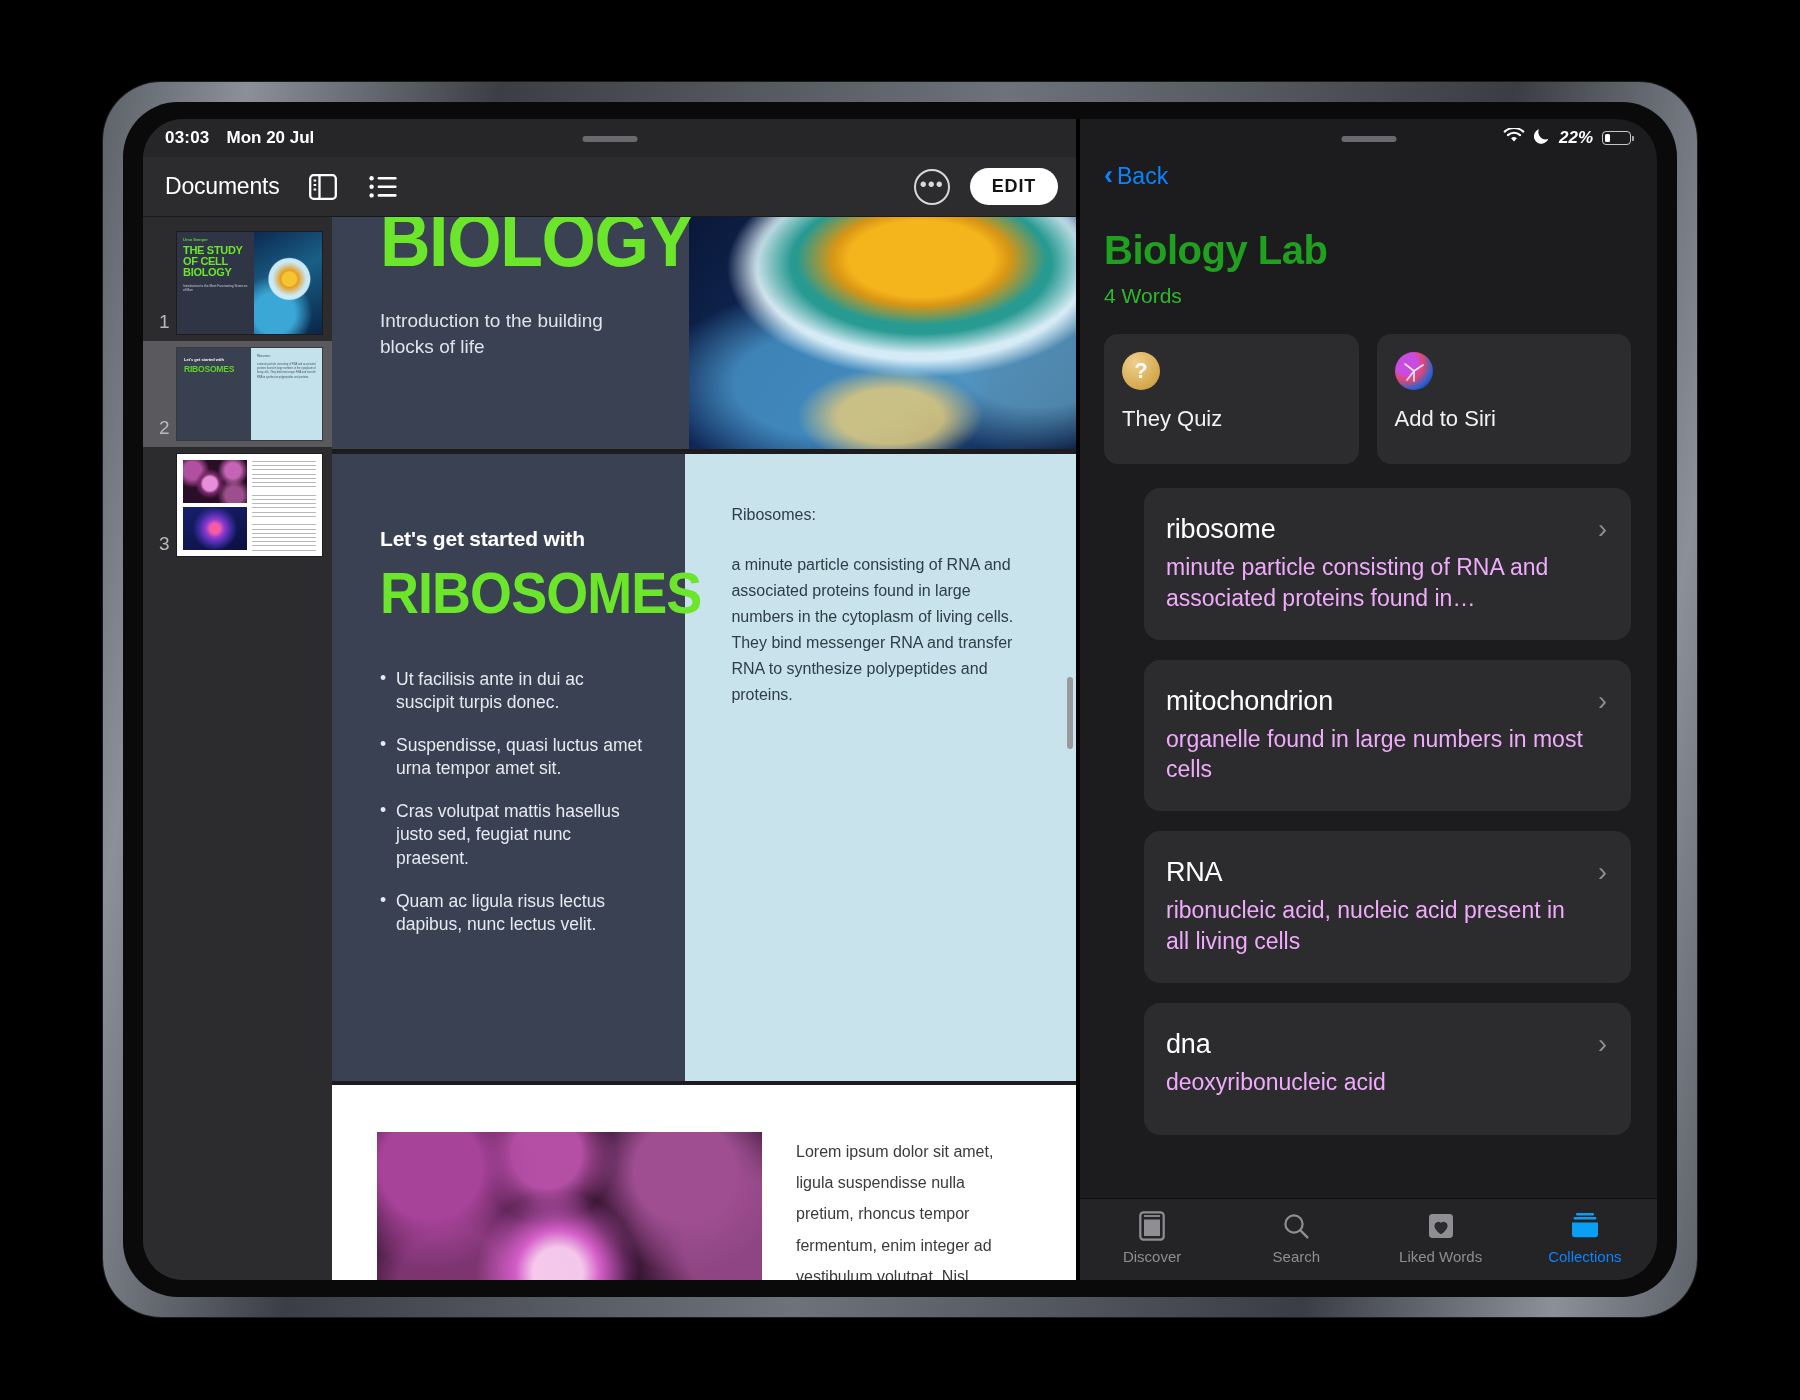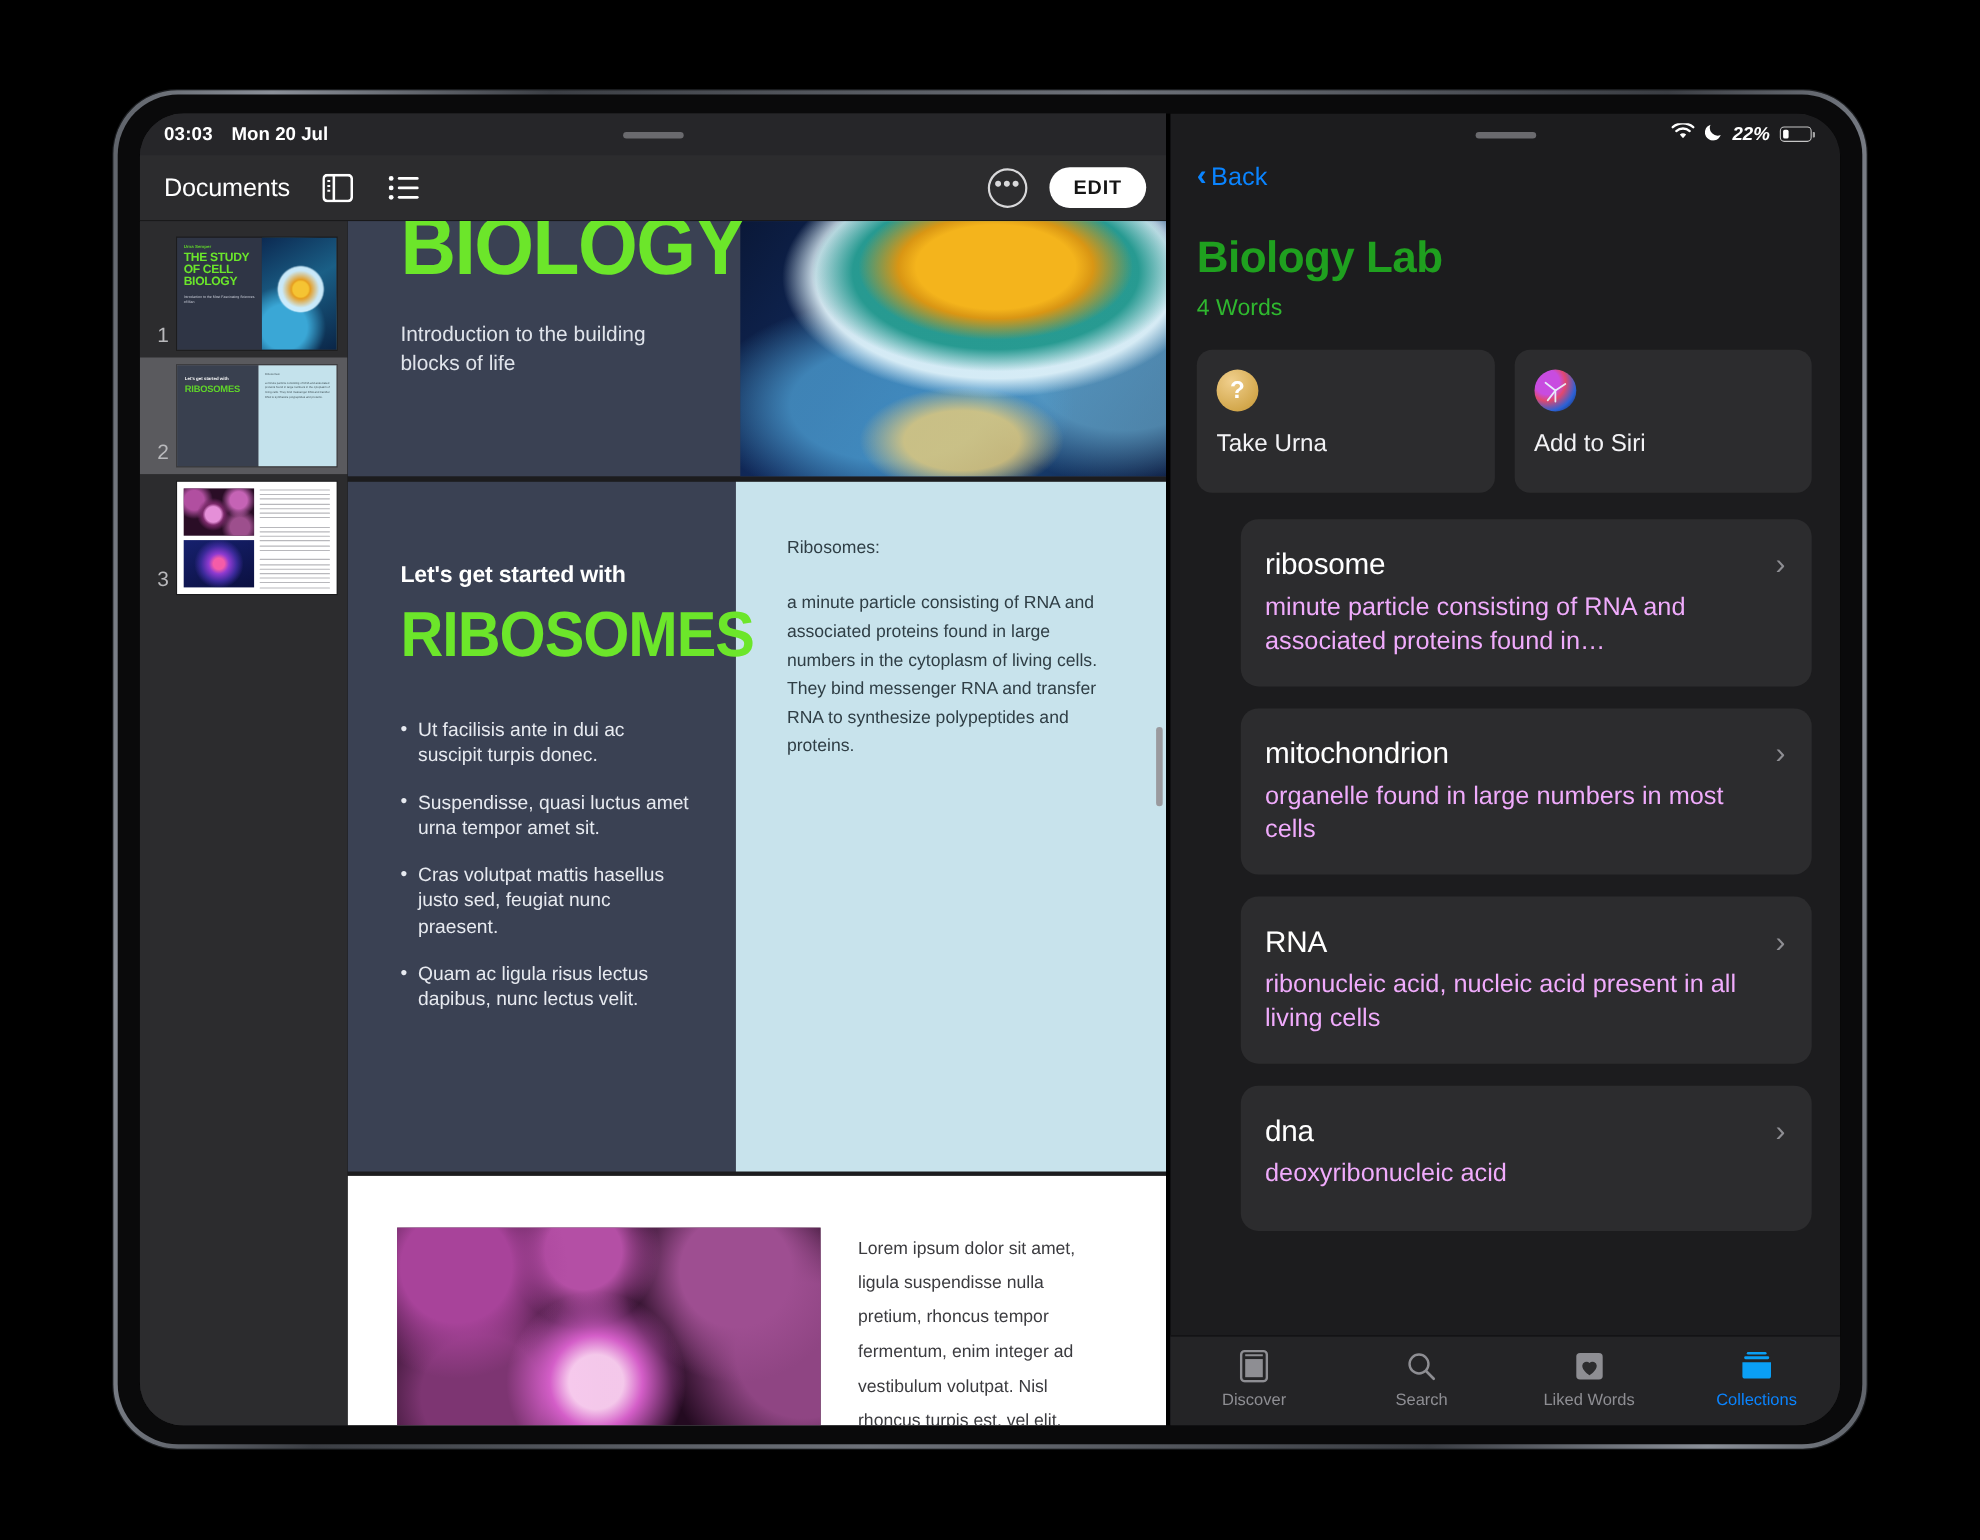--- a/index.html
+++ b/index.html
@@ -12,21 +12,21 @@
 
   
   #stage { position: relative; width: 1800px; height: 1400px; background: #000; }
 
   #device {
     position: absolute;
     left: 103px; top: 82px;
     width: 1594px; height: 1235px;
     border-radius: 58px;
     background: linear-gradient(100deg,#5d6168 0%,#8b9099 8%,#3b3e44 22%,#6e727a 50%,#3a3d43 78%,#8b9099 92%,#5d6168 100%);
-    padding: 4px;
+    padding: 20px;
     box-shadow: 0 0 0 1px #1a1c1f;
   }
   #device-inner {
     width: 100%; height: 100%;
     border-radius: 55px;
     background: #0a0a0b;
     padding: 17px 20px;
   }
   #screen {
     position: relative;
@@ -494,21 +494,21 @@
               <span class="chev-left">‹</span>
               <span>Back</span>
             </div>
             <div class="coll-title">Biology Lab</div>
             <div class="coll-count">4 Words</div>
           </div>
 
           <div class="actions">
             <div class="action-card">
               <div class="act-icon act-quiz">?</div>
-              <div class="act-label">Take Urna</div>
+              <div class="act-label">They Quiz</div>
             </div>
             <div class="action-card">
               <div class="act-icon act-siri">
                 <svg width="38" height="38" viewBox="0 0 38 38">
                   <g stroke="#eafcff" stroke-width="1.6" stroke-linecap="round" opacity=".9">
                     <path d="M19 19 10 12"></path>
                       <path d="M19 19l9-6"></path>
                       <path d="M19 19v10"></path>
                       <path d="M19 19l-7 9"></path>
                   </g>

